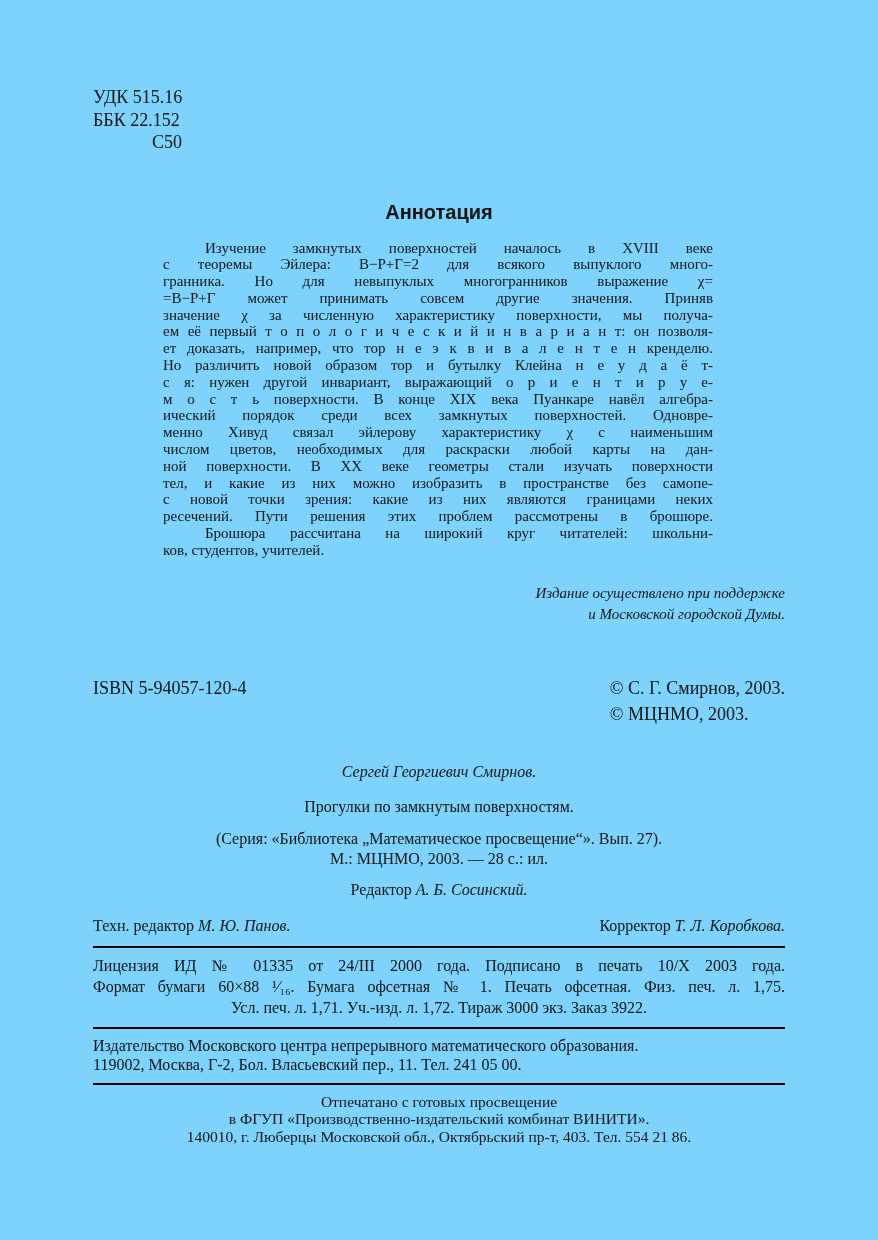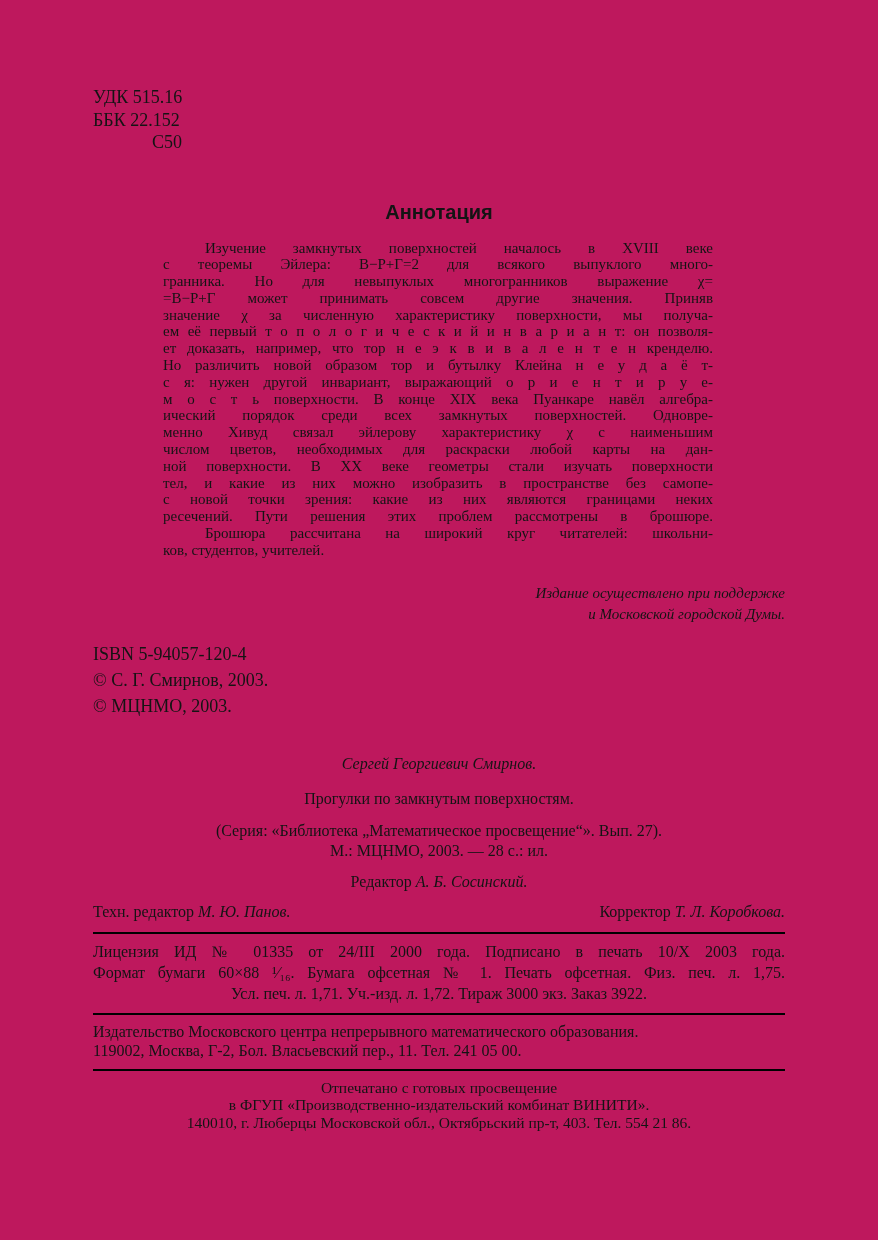--- a/index.html
+++ b/index.html
@@ -1,20 +1,20 @@
 <!DOCTYPE html>
 <html><head>
 <meta charset="utf-8">
 <style>
   html, body { margin: 0; padding: 0; background: #e8e8e8; }
   .page {
     position: relative;
     width: 878px; height: 1240px;
     margin: 0 auto;
-    background: #be185d;
+    background: #7dd3fc;
     color: #141414;
     font-family: "Liberation Serif", "DejaVu Serif", serif;
     box-sizing: border-box;
     padding: 86px 93px 0 93px;
     overflow: hidden;
   }
   
   .bibcode { font-size: 18px; line-height: 22.5px; }
   .bibcode .c50 { padding-left: 59px; }
 
@@ -41,37 +41,36 @@
   .support {
     margin-top: 24px;
     font-style: italic;
     font-size: 15px;
     line-height: 21px;
     text-align: right;
   }
 
   
   .isbn-row {
-    margin-top: 16px;
+    margin-top: 50px;
     display: flex;
     justify-content: space-between;
     align-items: flex-start;
     font-size: 18px;
     line-height: 26px;
-    flex-direction: column;
   }
 
   
   .biblio { text-align: center; font-size: 16px; }
   .biblio-author { margin-top: 36px; font-style: italic; }
   .biblio-title  { margin-top: 17px; }
   .biblio-series { margin-top: 13px; line-height: 20px; }
   .editor-line   { margin-top: 12px; }
   .editors-row {
-    margin-top: 10px;
+    margin-top: 16px;
     display: flex;
     justify-content: space-between;
     font-size: 16px;
     line-height: 22px;
   }
   .name-italic { font-style: italic; }
 
   .rule { border-top: 2px solid #000; height: 0; margin-top: 9px; }
 
   .license { margin-top: 7px; font-size: 16px; line-height: 21px; }

